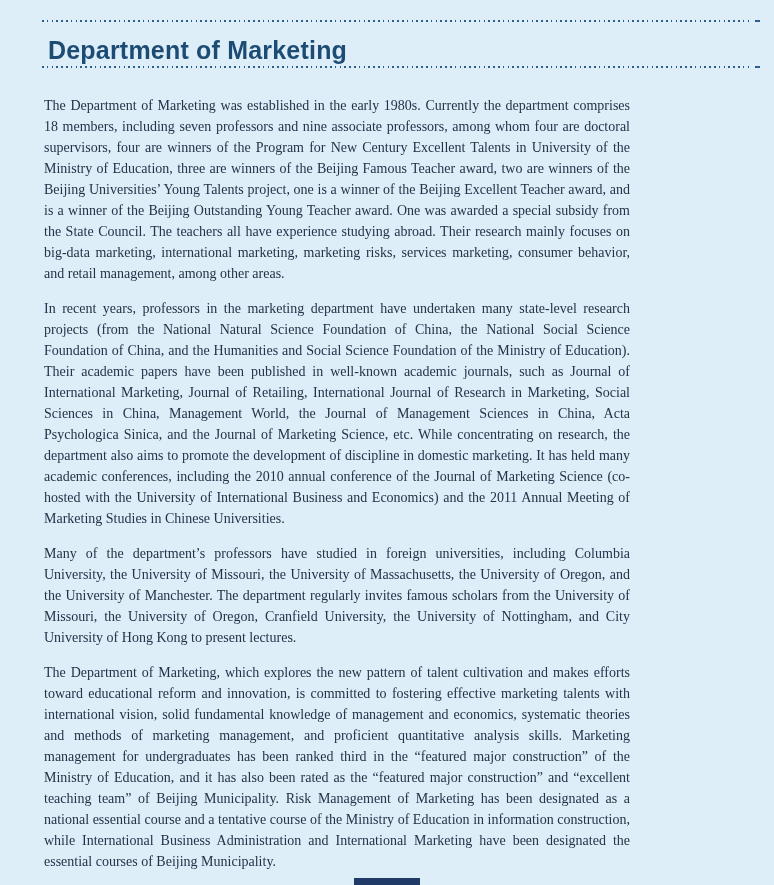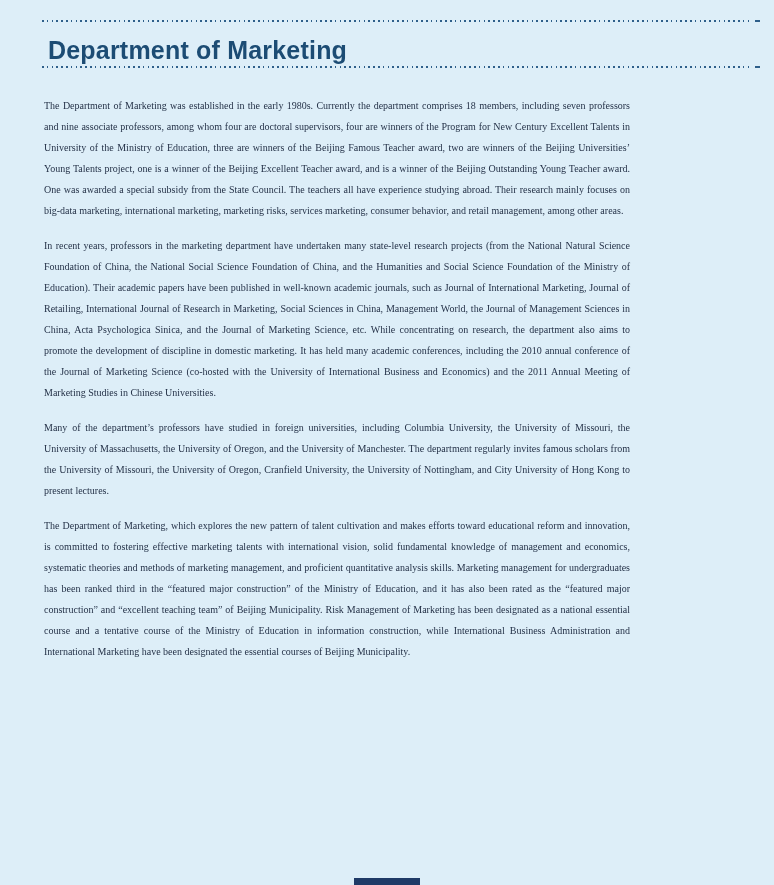--- a/index.html
+++ b/index.html
@@ -35,21 +35,21 @@
     font-size:25px;
     letter-spacing:0.2px;
     color:var(--title);
   }
   .article{
     position:absolute;top:95px;left:44px;width:586px;
     color:var(--text);
   }
   .article p{
     margin:0 0 14px 0;
-    font-size:10px;
+    font-size:14px;
     line-height:21px;
     text-align:justify;
     text-justify:inter-word;
   }
   .footer-tab{
     position:absolute;bottom:0;left:50%;
     transform:translateX(-50%);
     width:66px;height:7px;
     background:var(--tab);
   }

